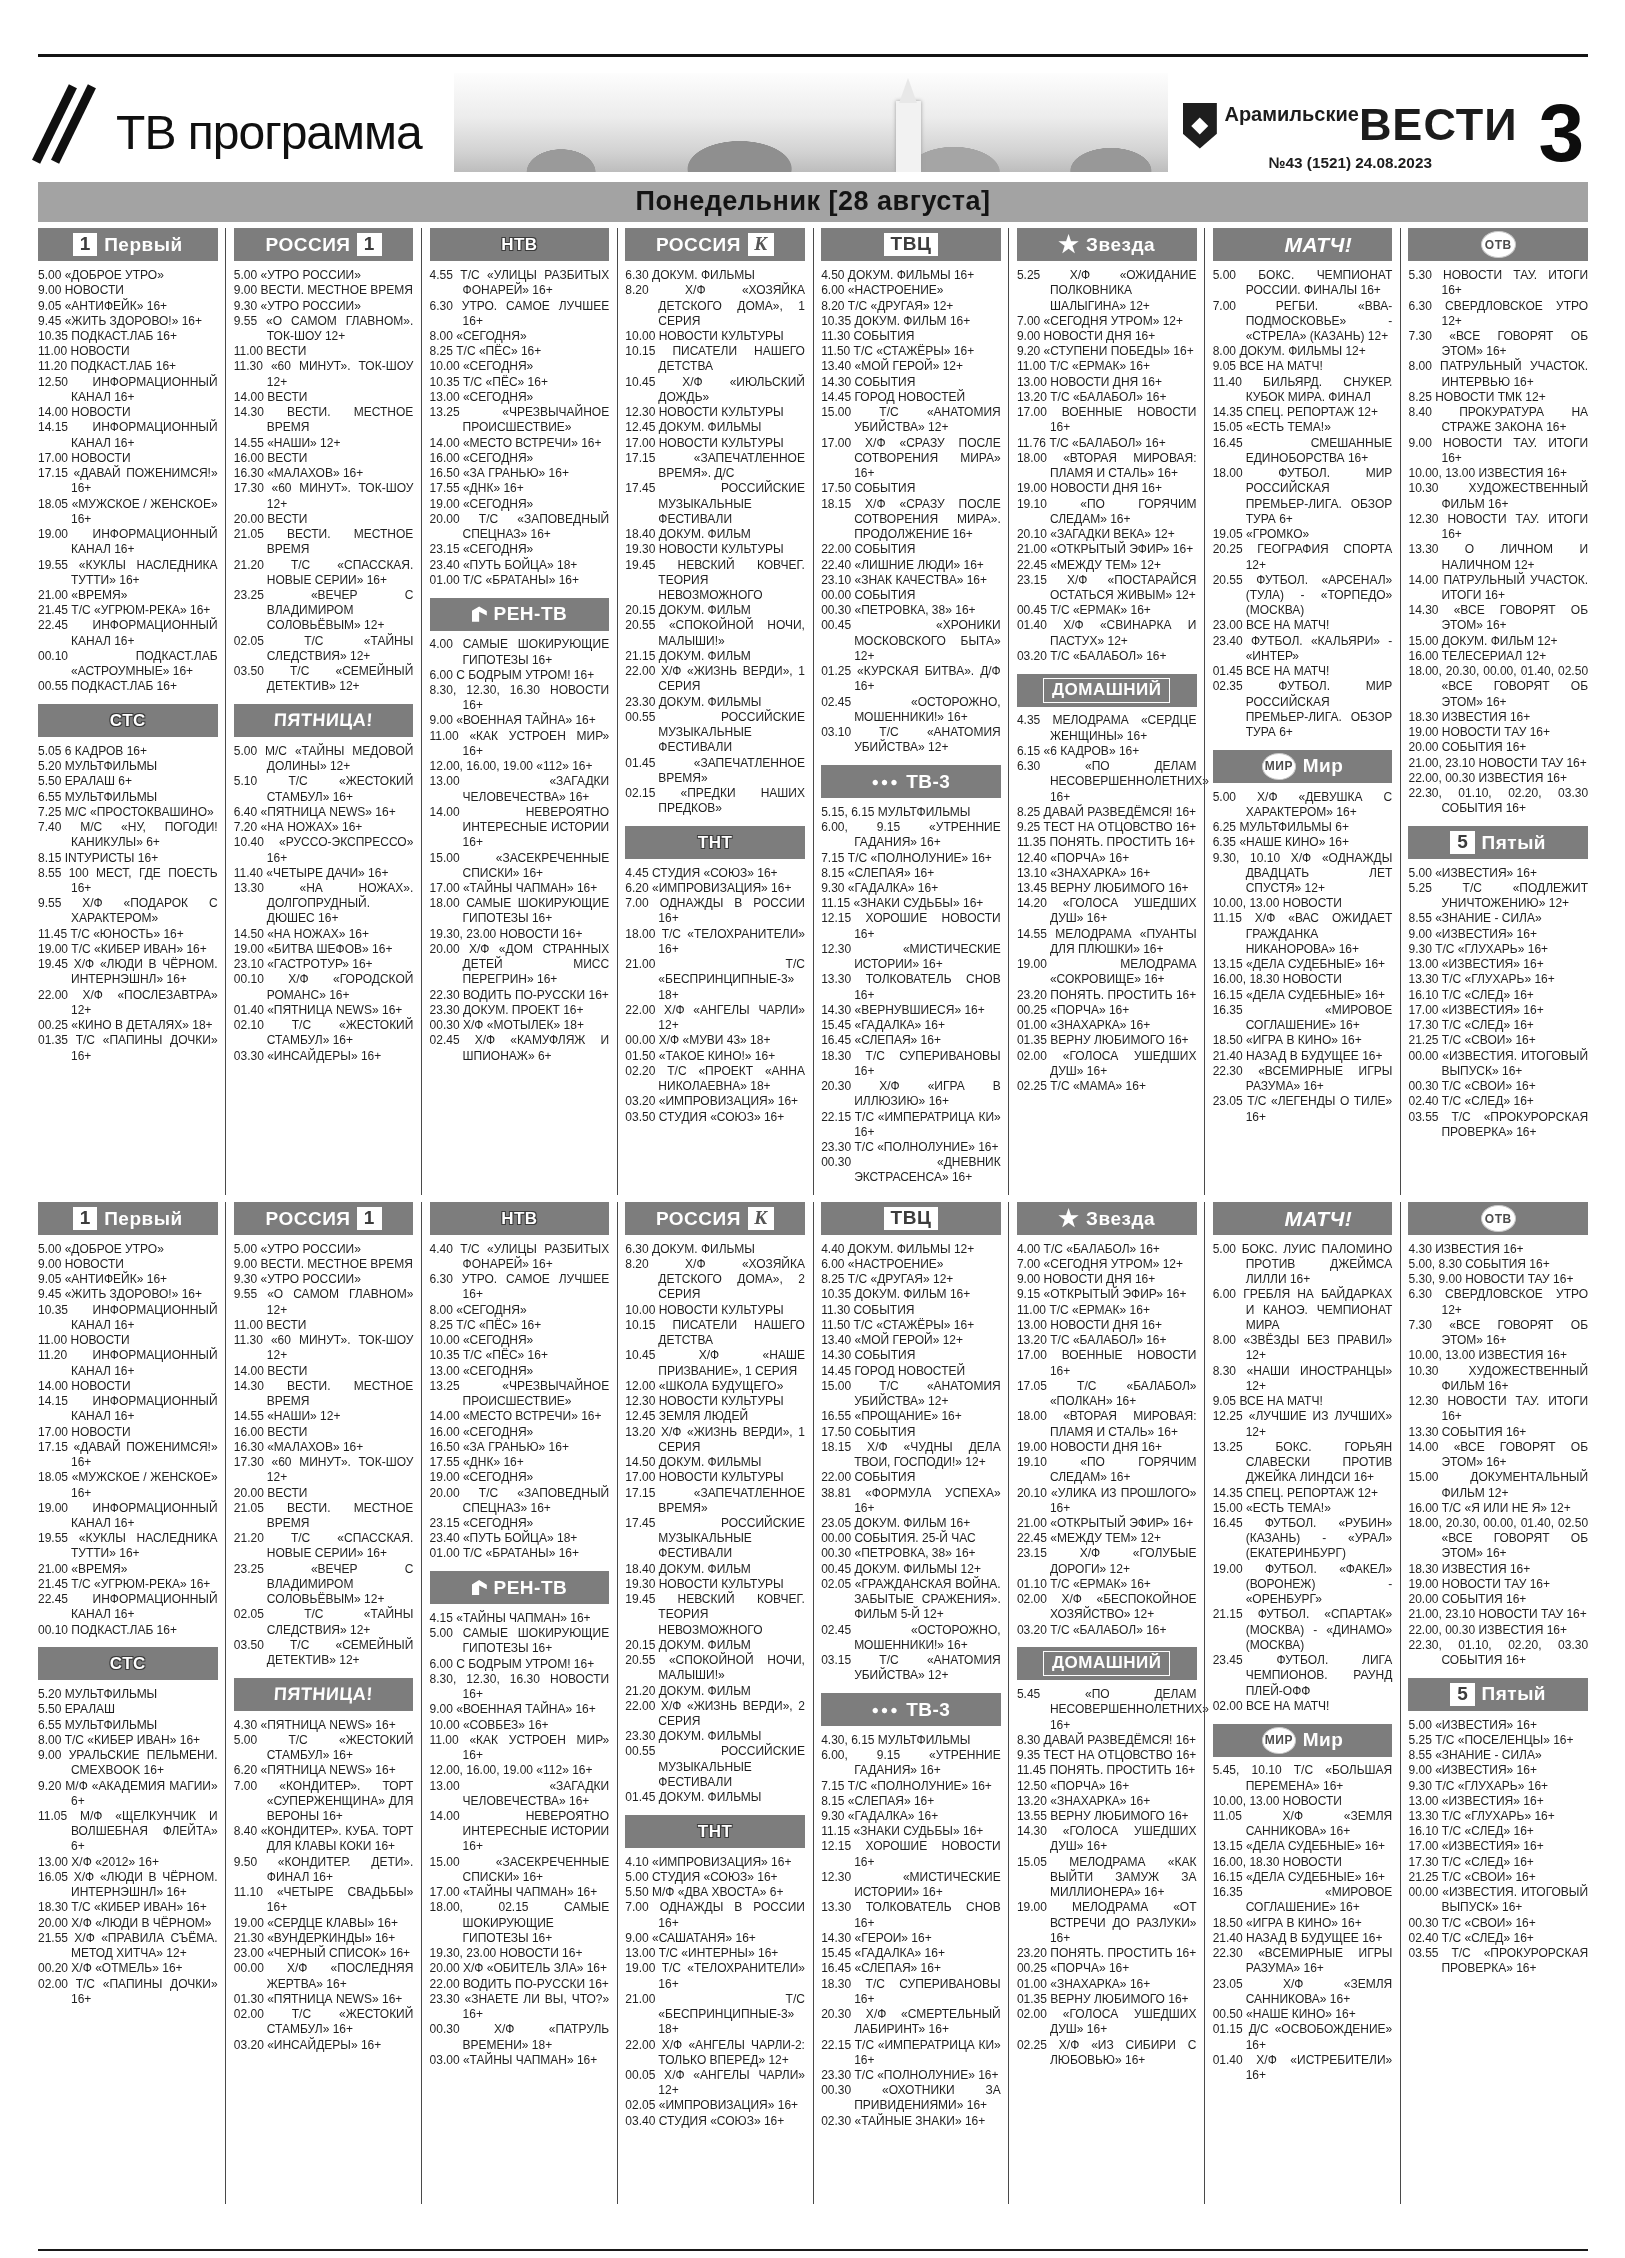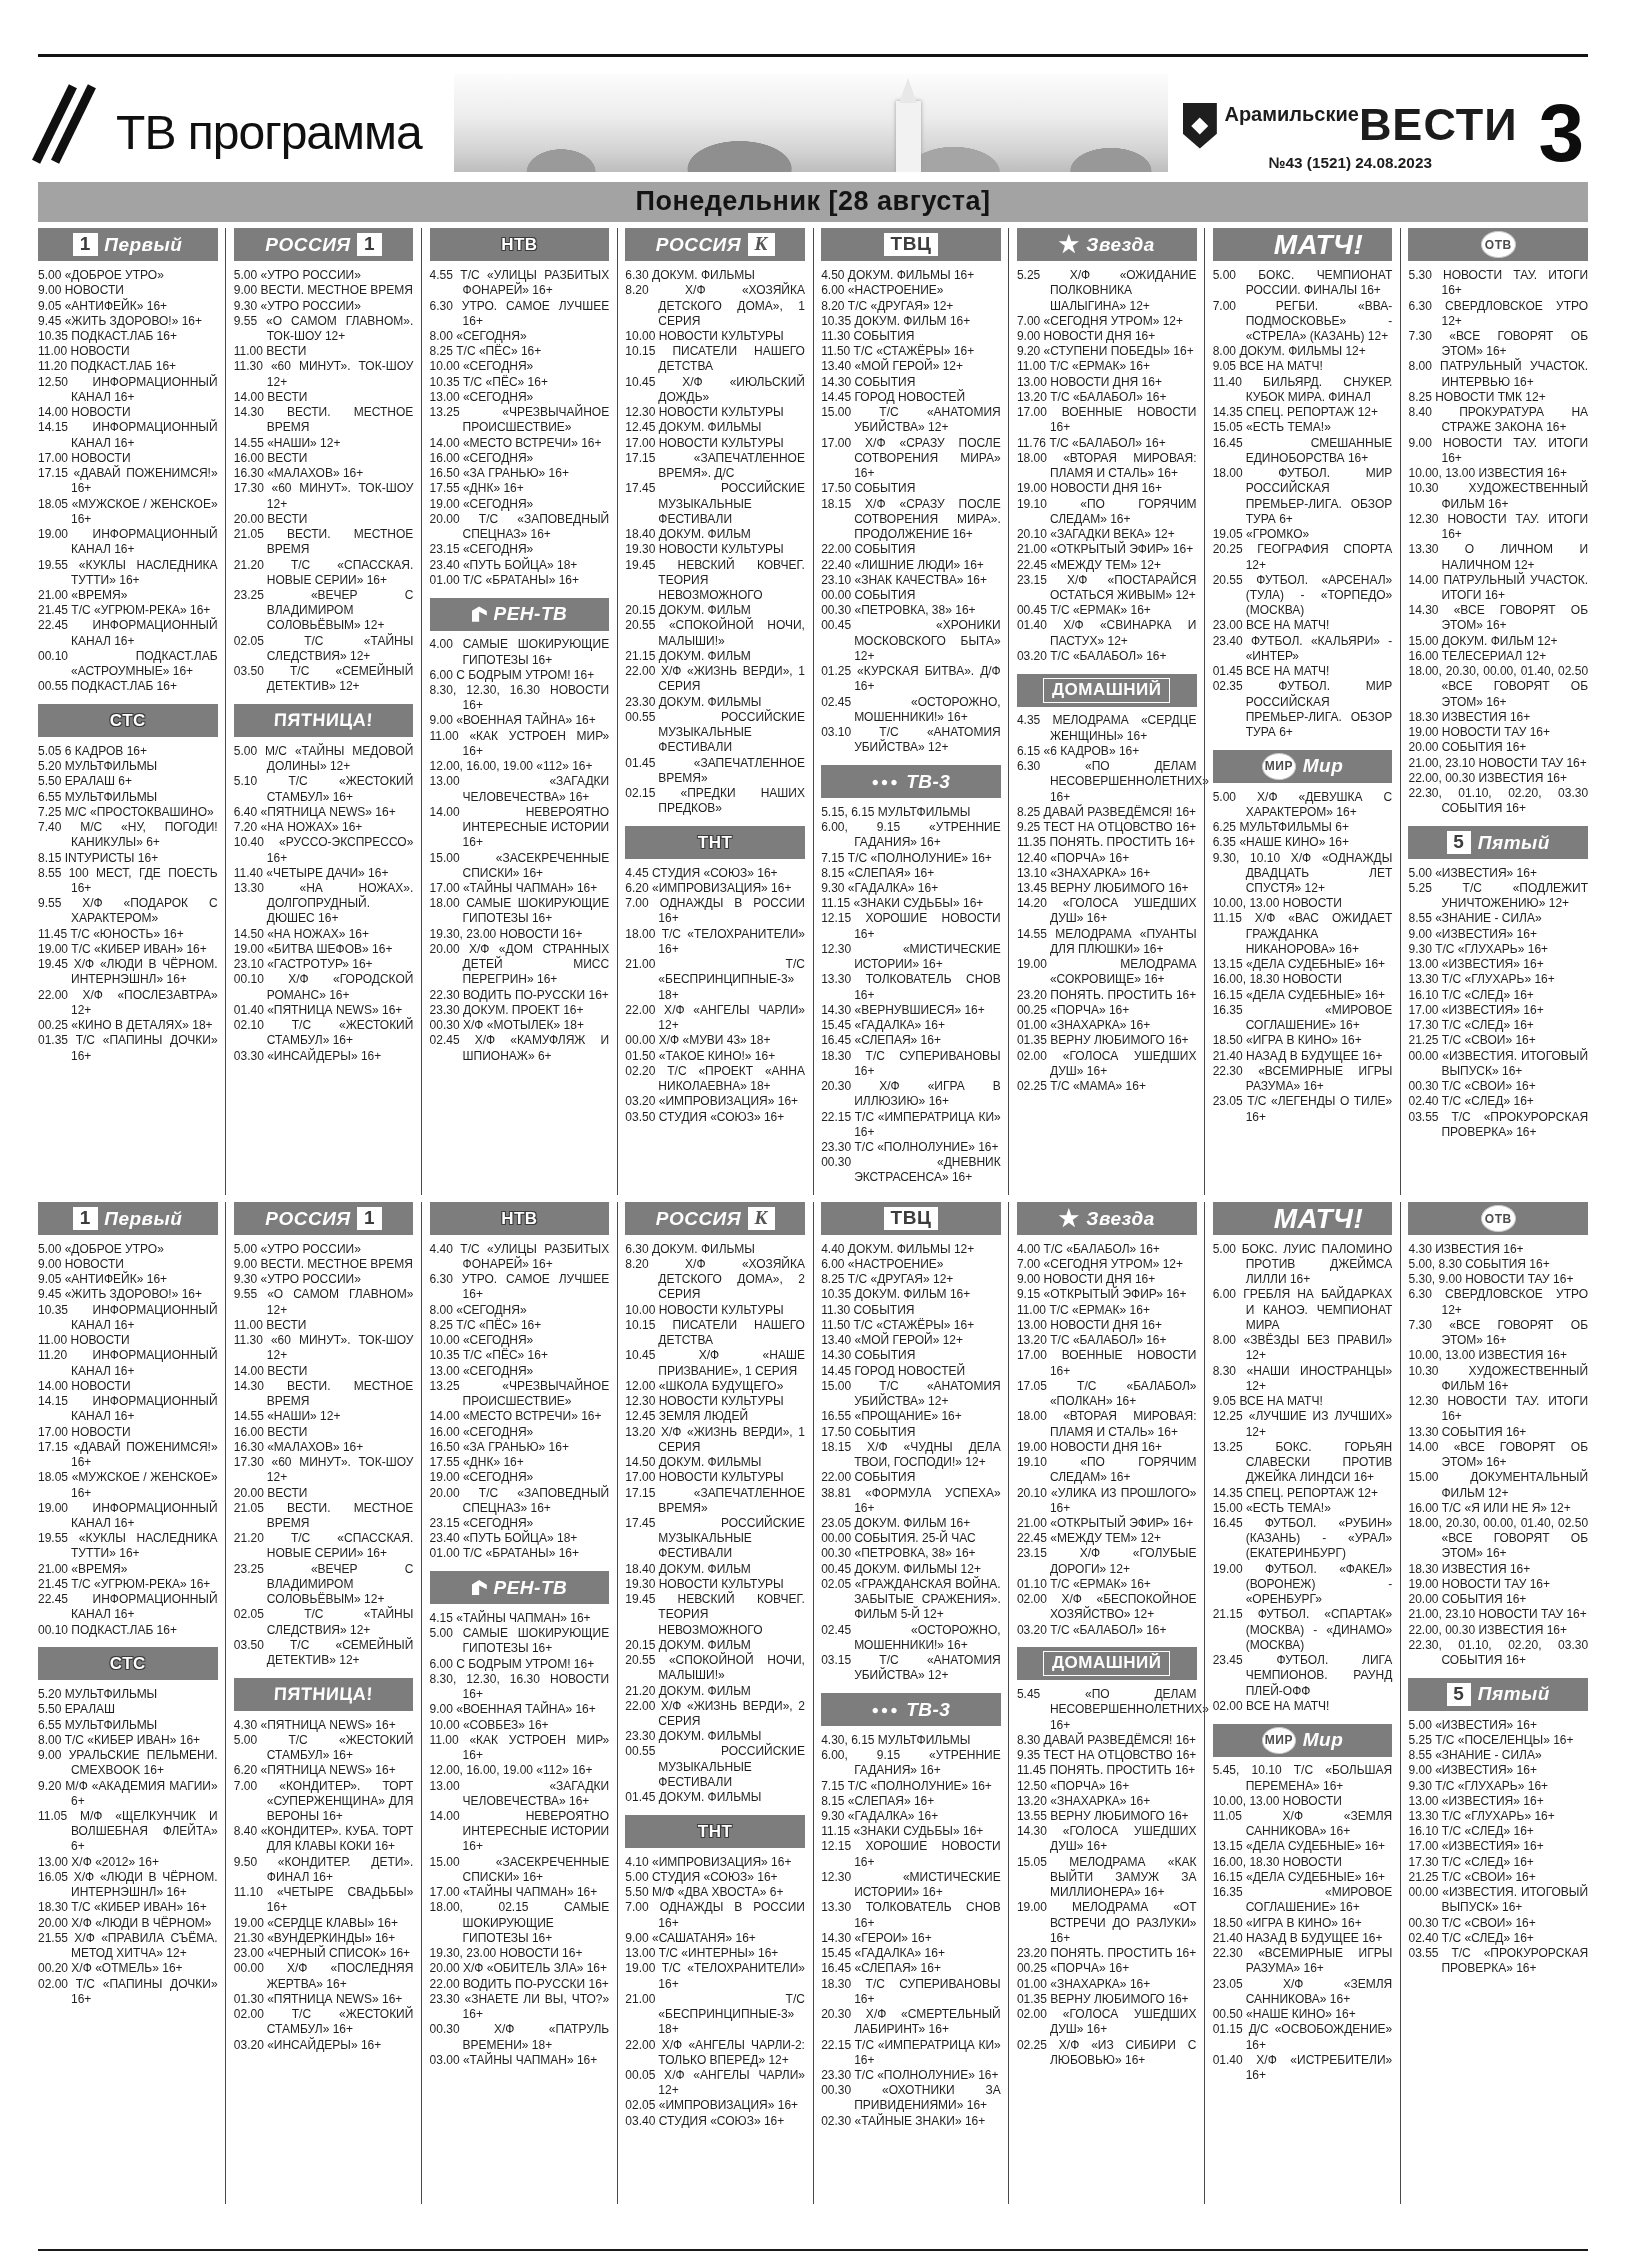--- a/index.html
+++ b/index.html
@@ -43,28 +43,28 @@
   .columns.d0{height:967px;}
   .columns.d1{height:1002px;}
   .col{flex:1 1 0;min-width:0;padding:0 7.6px;}
   .col + .col{border-left:1.9px solid #4a4a4a;}
   .col:first-child{padding-left:0;}
   .col:last-child{padding-right:0;}
   .block + .block{margin-top:9.6px;}
   
   .ch-header{height:33px;background:#7d7d7d;color:#fff;display:flex;align-items:center;justify-content:center;
     gap:6.7px;font-weight:700;font-size:19px;letter-spacing:0.5px;white-space:nowrap;overflow:hidden;}
-  .p-text{font-weight:700;font-style:italic;}
+  .p-text{font-weight:700;}
   .p-box{background:#fff;color:#3c3c3c;font-weight:800;padding:1px 6.7px;line-height:1.1;flex:none;}
   .p-boxk{background:#fff;color:#555;font-family:"Liberation Serif",serif;font-style:italic;font-weight:700;padding:1px 6.7px;line-height:1.1;flex:none;}
   .p-circle{background:#fff;color:#4c4c4c;border:1.9px solid #c9c9c9;border-radius:50%;width:32.5px;height:25px;
     display:flex;align-items:center;justify-content:center;font-size:12px;font-weight:800;flex:none;}
   .p-star{color:#fff;font-size:23px;line-height:1;flex:none;}
   .p-outline{font-weight:800;font-size:17px;color:#fff;text-shadow:1px 1px 0 #3a3a3a,-1px -1px 0 #3a3a3a,1px -1px 0 #3a3a3a,-1px 1px 0 #3a3a3a;}
-  .p-match{font-style:italic;font-weight:800;font-size:28px;margin-left:32px;}
+  .p-match{font-style:italic;font-weight:800;font-size:21px;margin-left:32px;}
   .p-pyat{font-weight:800;font-size:18px;transform:skewX(-4deg);}
   .p-domik{border:1.9px solid #fff;padding:0 7.6px;font-weight:800;font-size:17px;line-height:1.35;}
   .p-dots{font-size:12.4px;letter-spacing:1.9px;color:#fff;flex:none;}
   .p-ren-icon{width:15.3px;height:15.3px;background:#fff;clip-path:polygon(0 100%,0 30%,50% 0,100% 30%,100% 60%,50% 35%,50% 100%);flex:none;}
   
   .plist{margin-top:6.7px;}
   .prog{margin:0;font-size:12px;line-height:1.27;color:#1f1f1f;
     padding-left:33px;text-indent:-33px;text-align:justify;letter-spacing:0;}
   .bottom-rule{position:absolute;left:38px;right:38px;bottom:7.6px;height:2.9px;background:#1a1a1a;}
 </style>

